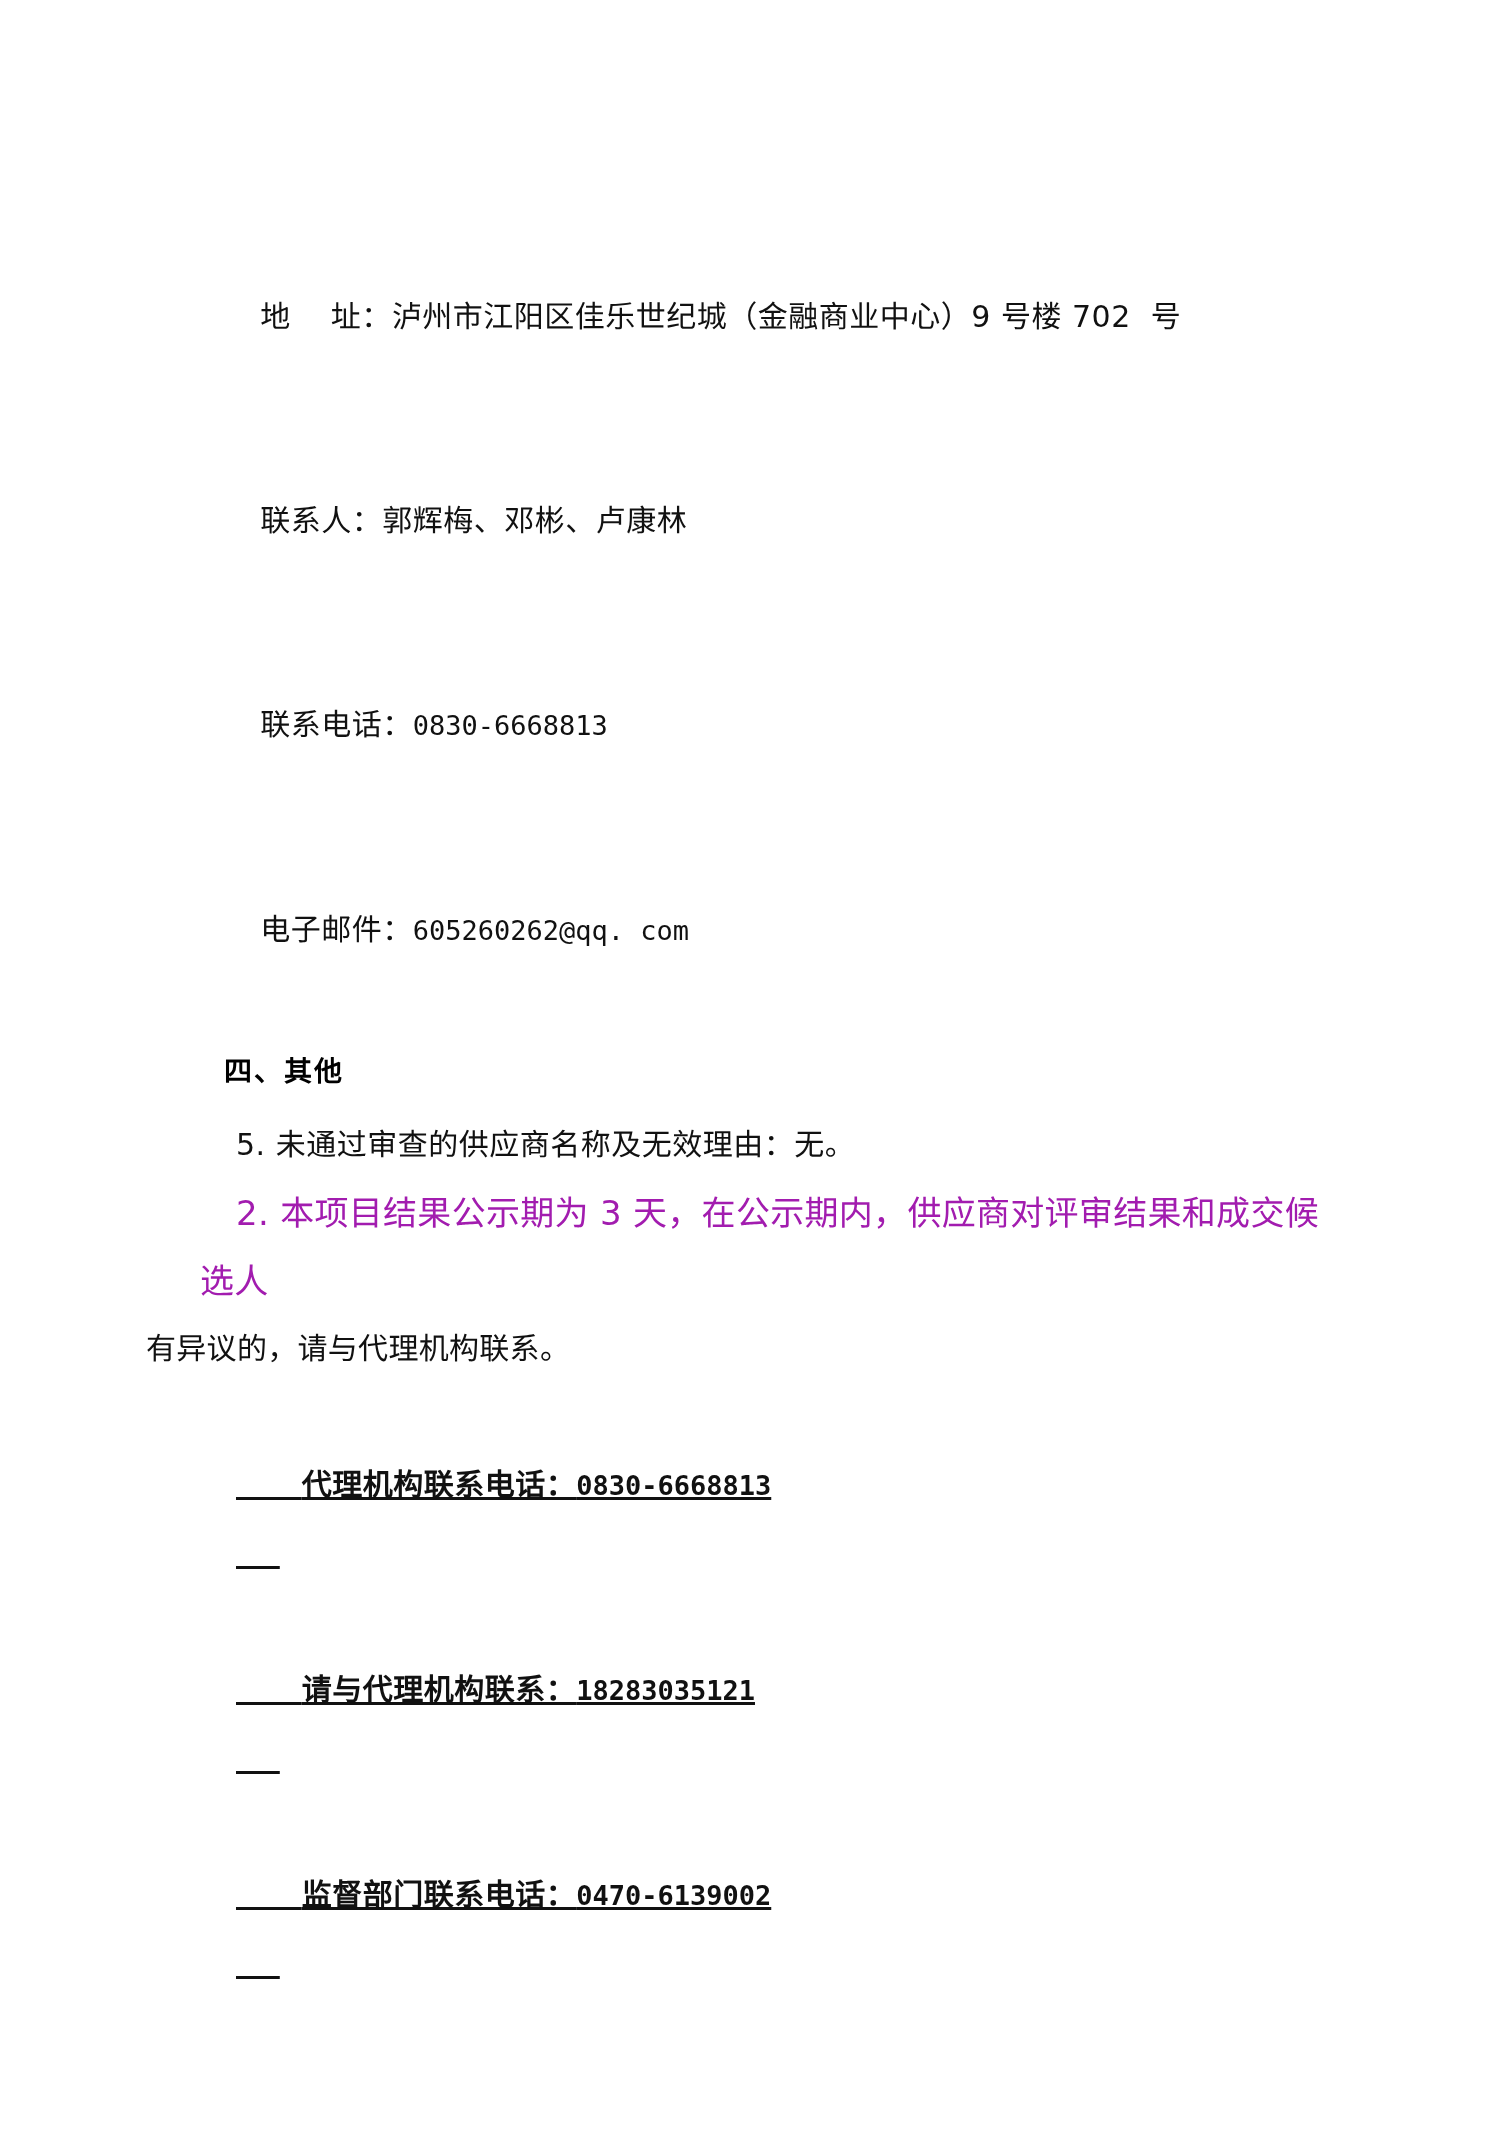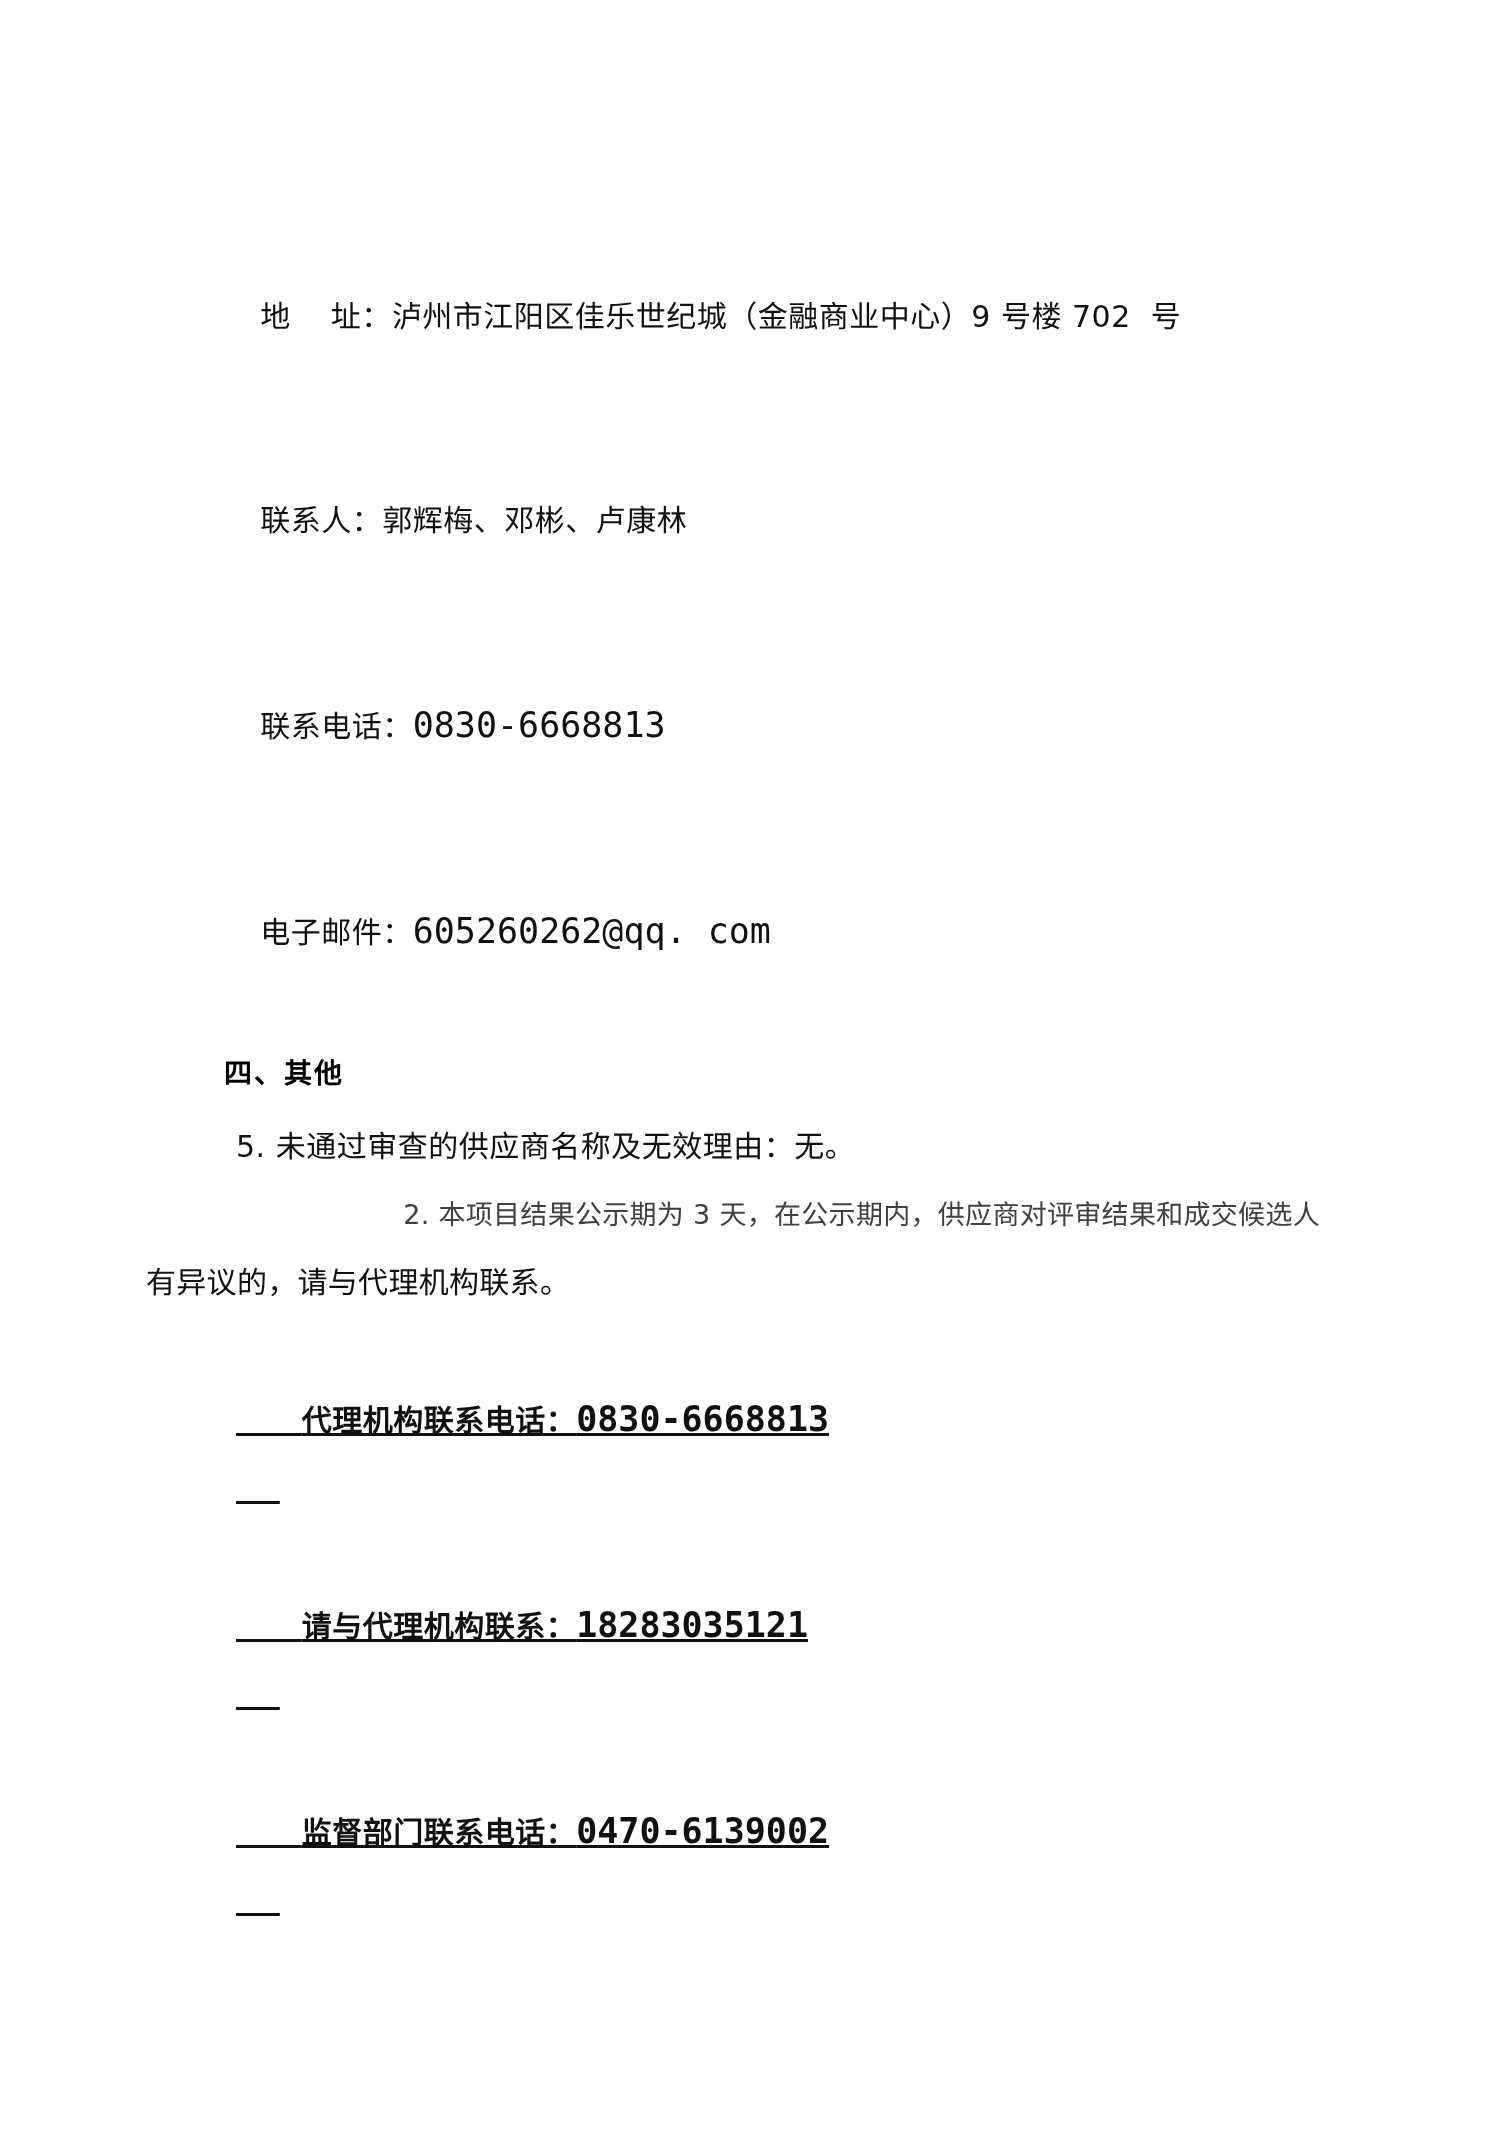--- a/index.html
+++ b/index.html
@@ -43,37 +43,36 @@
   }
   .heading {
     font-size: 28px;
     font-weight: bold;
     line-height: 78px;
     padding-left: 24px;
     letter-spacing: 2px;
     color: #000000;
   }
   .para {
-    font-size: 27px;
+    font-size: 34px;
     line-height: 68px;
     letter-spacing: 0.3px;
-    color: #404040;
+    color: #a21caf;
     text-indent: 36px;
-    text-align: right;
   }
   .para-cont {
     font-size: 30px;
     line-height: 68px;
     letter-spacing: 0.3px;
     color: #111111;
     margin-left: -54px;
   }
   .mono {
     font-family: "DejaVu Sans Mono", "Liberation Mono", monospace;
-    font-size: 35px;
+    font-size: 27px;
     letter-spacing: 0;
   }
   .blk {
     font-weight: 600;
     text-decoration: underline;
   }
 </style>
 </head>
 <body>
 

